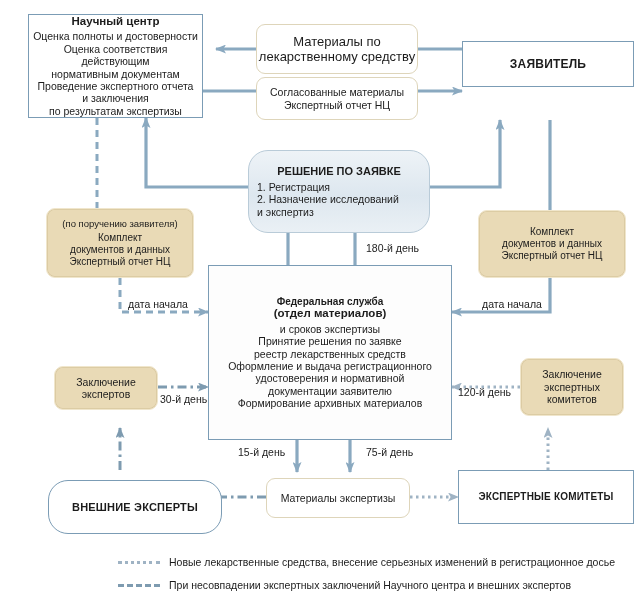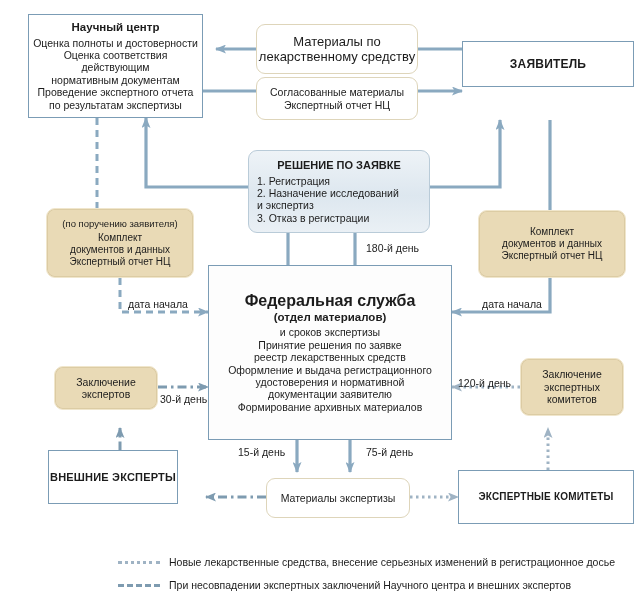--- a/index.html
+++ b/index.html
@@ -48,21 +48,21 @@
   
   .box-cream{
     background:#ffffff;
     border:1.6px solid #ded5ba;
     border-radius:9px;
   }
   
   .box-blue{
     background:linear-gradient(180deg,#eef3f7 0%,#dde7ef 55%,#eaf0f5 100%);
     border:1.4px solid #b9cbd8;
-    border-radius:9px;
+    border-radius:20px;
     align-items:center;
   }
   .title{font-weight:bold;}
   .t-caps{font-weight:bold;letter-spacing:.2px;}
   .lines span{display:block;}
   .ol{
     text-align:left;
     align-self:stretch;
     padding:0 8px;
   }
@@ -158,20 +158,21 @@
     </g>
   </svg>
 
   <div class="node box-white" style="left:28px;top:14px;width:175px;height:104px;font-size:10.5px;">
     <div class="title" style="font-size:11.5px;margin-bottom:2px;">Научный центр</div>
     <div class="lines">
       <span>Оценка полноты и достоверности</span>
       <span>Оценка соответствия действующим</span>
       <span>нормативным документам</span>
       <span>Проведение экспертного отчета</span>
+      <span>и заключения</span>
       <span>по результатам экспертизы</span>
     </div>
   </div>
 
   <div class="node box-cream" style="left:256px;top:24px;width:162px;height:50px;font-size:13px;">
     <div class="lines">
       <span>Материалы по</span>
       <span>лекарственному средству</span>
     </div>
   </div>
@@ -186,21 +187,20 @@
   <div class="node box-white" style="left:462px;top:41px;width:172px;height:46px;">
     <div class="t-caps" style="font-size:12px;">ЗАЯВИТЕЛЬ</div>
   </div>
 
   <div class="node box-blue" style="left:248px;top:150px;width:182px;height:83px;font-size:10.5px;">
     <div class="title" style="font-size:11px;margin-bottom:3px;">РЕШЕНИЕ ПО ЗАЯВКЕ</div>
     <div class="ol">
       <span>1. Регистрация</span>
       <span>2. Назначение исследований</span>
       <span>и экспертиз</span>
-      <span>3. Отказ в регистрации</span>
     </div>
   </div>
 
   <div class="node box-tan" style="left:46px;top:208px;width:148px;height:70px;font-size:10px;">
     <div style="font-size:9.5px;margin-bottom:3px;">(по поручению заявителя)</div>
     <div class="lines">
       <span>Комплект</span>
       <span>документов и данных</span>
       <span>Экспертный отчет НЦ</span>
     </div>
@@ -208,21 +208,21 @@
 
   <div class="node box-tan" style="left:478px;top:210px;width:148px;height:68px;font-size:10px;">
     <div class="lines">
       <span>Комплект</span>
       <span>документов и данных</span>
       <span>Экспертный отчет НЦ</span>
     </div>
   </div>
 
   <div class="node box-white" style="left:208px;top:265px;width:244px;height:175px;font-size:10.5px;background:#fdfdfd;">
-    <div class="title" style="font-size:16px;">Федеральная служба</div>
+    <div class="title" style="font-size:10px;">Федеральная служба</div>
     <div class="title" style="font-size:11.5px;margin-bottom:2px;">(отдел материалов)</div>
     <div class="lines">
       <span>и сроков экспертизы</span>
       <span>Принятие решения по заявке</span>
       <span>реестр лекарственных средств</span>
       <span>Оформление и выдача регистрационного</span>
       <span>удостоверения и нормативной</span>
       <span>документации заявителю</span>
       <span>Формирование архивных материалов</span>
     </div>
@@ -236,37 +236,37 @@
   </div>
 
   <div class="node box-tan" style="left:520px;top:358px;width:104px;height:58px;font-size:10.5px;">
     <div class="lines">
       <span>Заключение</span>
       <span>экспертных</span>
       <span>комитетов</span>
     </div>
   </div>
 
-  <div class="node box-white" style="left:48px;top:450px;width:130px;height:54px;">
+  <div class="node box-white" style="left:48px;top:480px;width:174px;height:54px;border-radius:20px;">
     <div class="t-caps" style="font-size:11px;">ВНЕШНИЕ ЭКСПЕРТЫ</div>
   </div>
 
   <div class="node box-cream" style="left:266px;top:478px;width:144px;height:40px;font-size:10.5px;">
     <div>Материалы экспертизы</div>
   </div>
 
   <div class="node box-white" style="left:458px;top:470px;width:176px;height:54px;">
     <div class="t-caps" style="font-size:10px;">ЭКСПЕРТНЫЕ КОМИТЕТЫ</div>
   </div>
 
   <div class="edge-label" style="left:366px;top:242px;">180-й день</div>
   <div class="edge-label" style="left:128px;top:298px;">дата начала</div>
   <div class="edge-label" style="left:482px;top:298px;">дата начала</div>
   <div class="edge-label" style="left:160px;top:393px;">30-й день</div>
-  <div class="edge-label" style="left:458px;top:377px;">120-й день</div>
+  <div class="edge-label" style="left:458px;top:386px;">120-й день</div>
   <div class="edge-label" style="left:238px;top:446px;">15-й день</div>
   <div class="edge-label" style="left:366px;top:446px;">75-й день</div>
 
   <div class="legend" style="top:556px;">
     <div class="legend-row">
       <span class="legend-key key-dotted"></span>
       <span class="legend-text">Новые лекарственные средства, внесение серьезных изменений в регистрационное досье</span>
     </div>
     <div class="legend-row">
       <span class="legend-key key-dashdot"></span>

